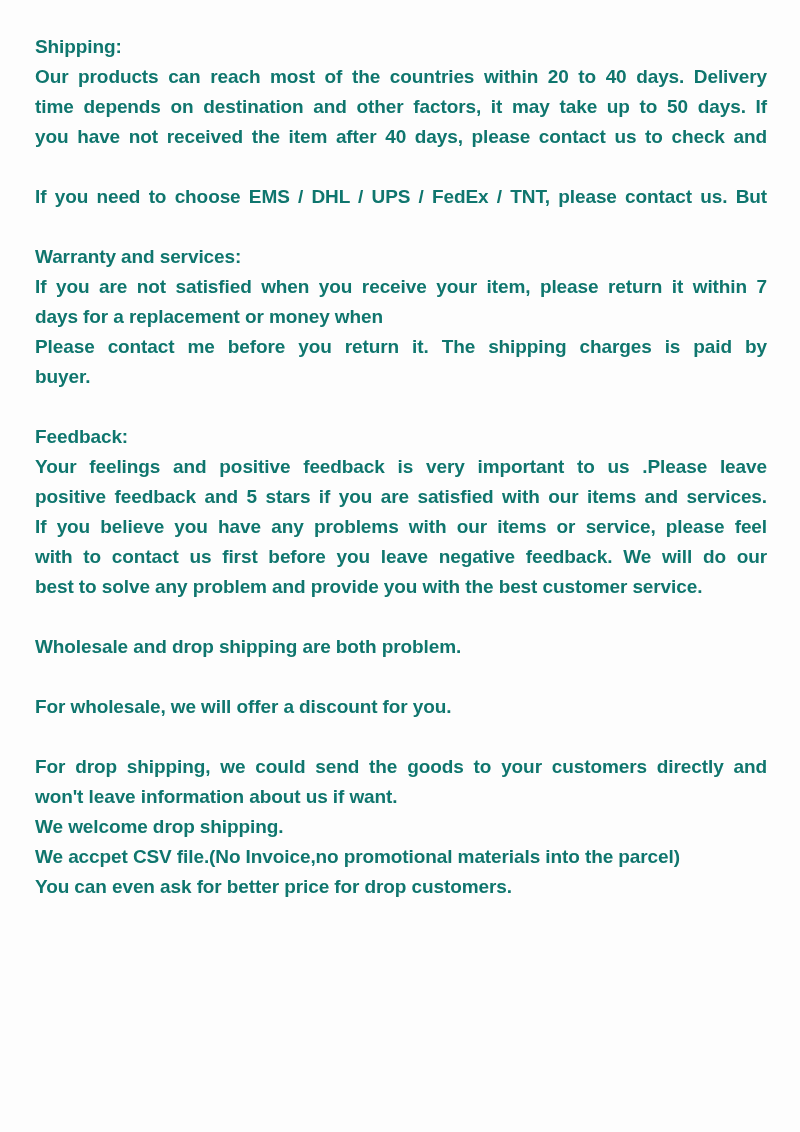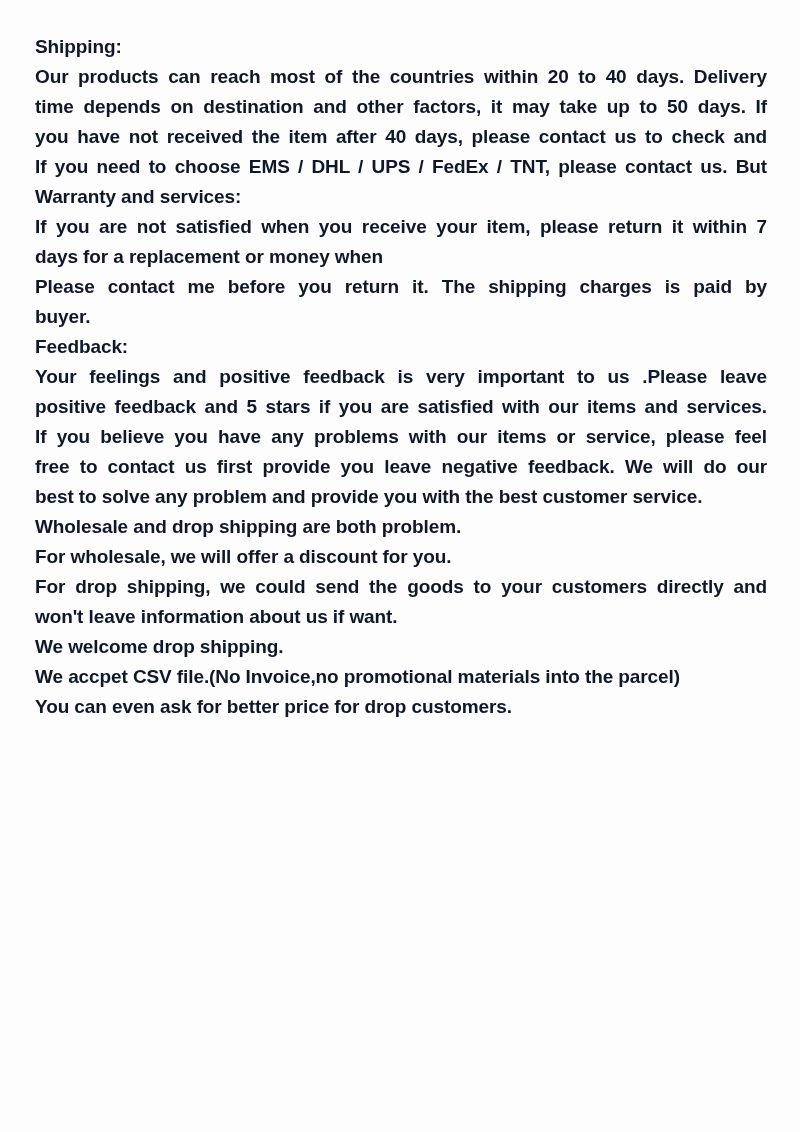--- a/index.html
+++ b/index.html
@@ -10,26 +10,26 @@
     font-family: "Liberation Sans", sans-serif;
   }
   .page {
     box-sizing: border-box;
     width: 800px;
     height: 1132px;
     background: #fdfdfd;
     padding: 32px 33px 0 35px;
     overflow: hidden;
   }
-  .section + .section { }
+  .section + .section { margin-top: 30px; }
   .ln {
     font-weight: 700;
     font-size: 19px;
     line-height: 30px;
-    color: #0f172a;
+    color: #0f766e;
     letter-spacing: -0.1px;
     text-align: left;
   }
   .ln.j {
     text-align: justify;
     text-align-last: justify;
   }
 </style>
 </head>
 <body>
@@ -50,21 +50,21 @@
         <div class="ln j">If you are not satisfied when you receive your item, please return it within 7</div>
         <div class="ln">days for a replacement or money when</div>
         <div class="ln j">Please contact me before you return it. The shipping charges is paid by</div>
         <div class="ln">buyer.</div>
       </div>
       <div class="section">
         <div class="ln">Feedback:</div>
         <div class="ln j">Your feelings and positive feedback is very important to us .Please leave</div>
         <div class="ln j">positive feedback and 5 stars if you are satisfied with our items and services.</div>
         <div class="ln j">If you believe you have any problems with our items or service, please feel</div>
-        <div class="ln j">free to contact us first provide you leave negative feedback. We will do our</div>
+        <div class="ln j">with to contact us first before you leave negative feedback. We will do our</div>
         <div class="ln">best to solve any problem and provide you with the best customer service.</div>
       </div>
       <div class="section">
         <div class="ln">Wholesale and drop shipping are both problem.</div>
       </div>
       <div class="section">
         <div class="ln">For wholesale, we will offer a discount for you.</div>
       </div>
       <div class="section">
         <div class="ln j">For drop shipping, we could send the goods to your customers directly and</div>

